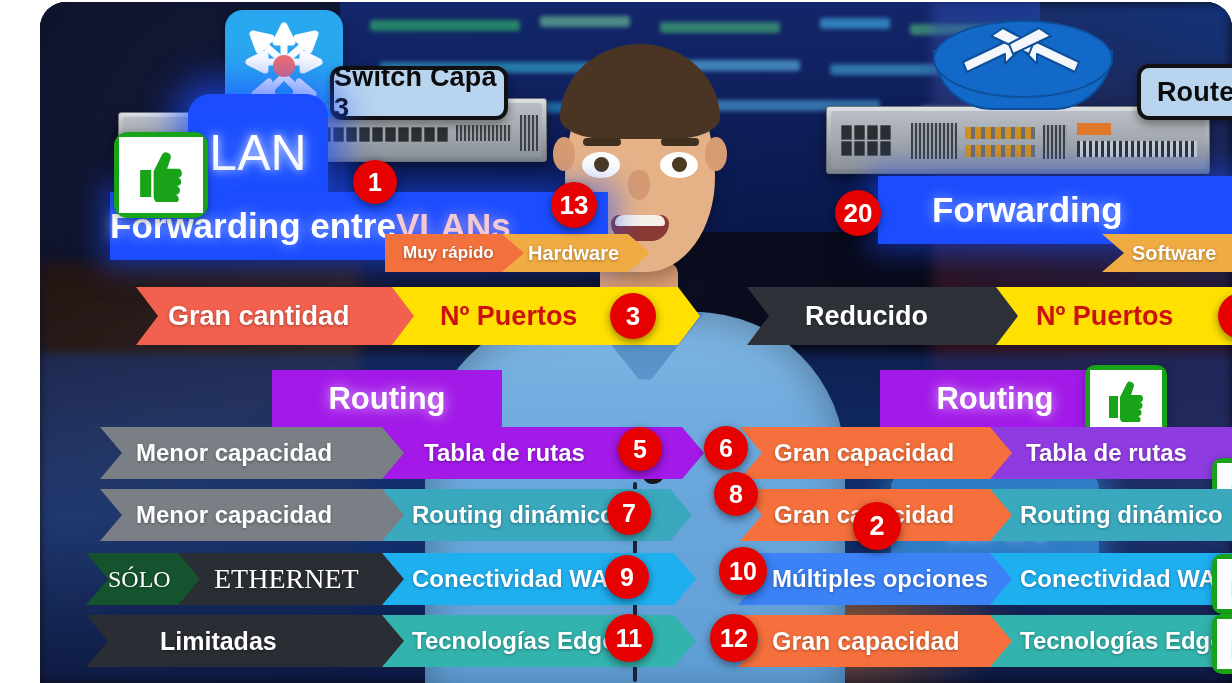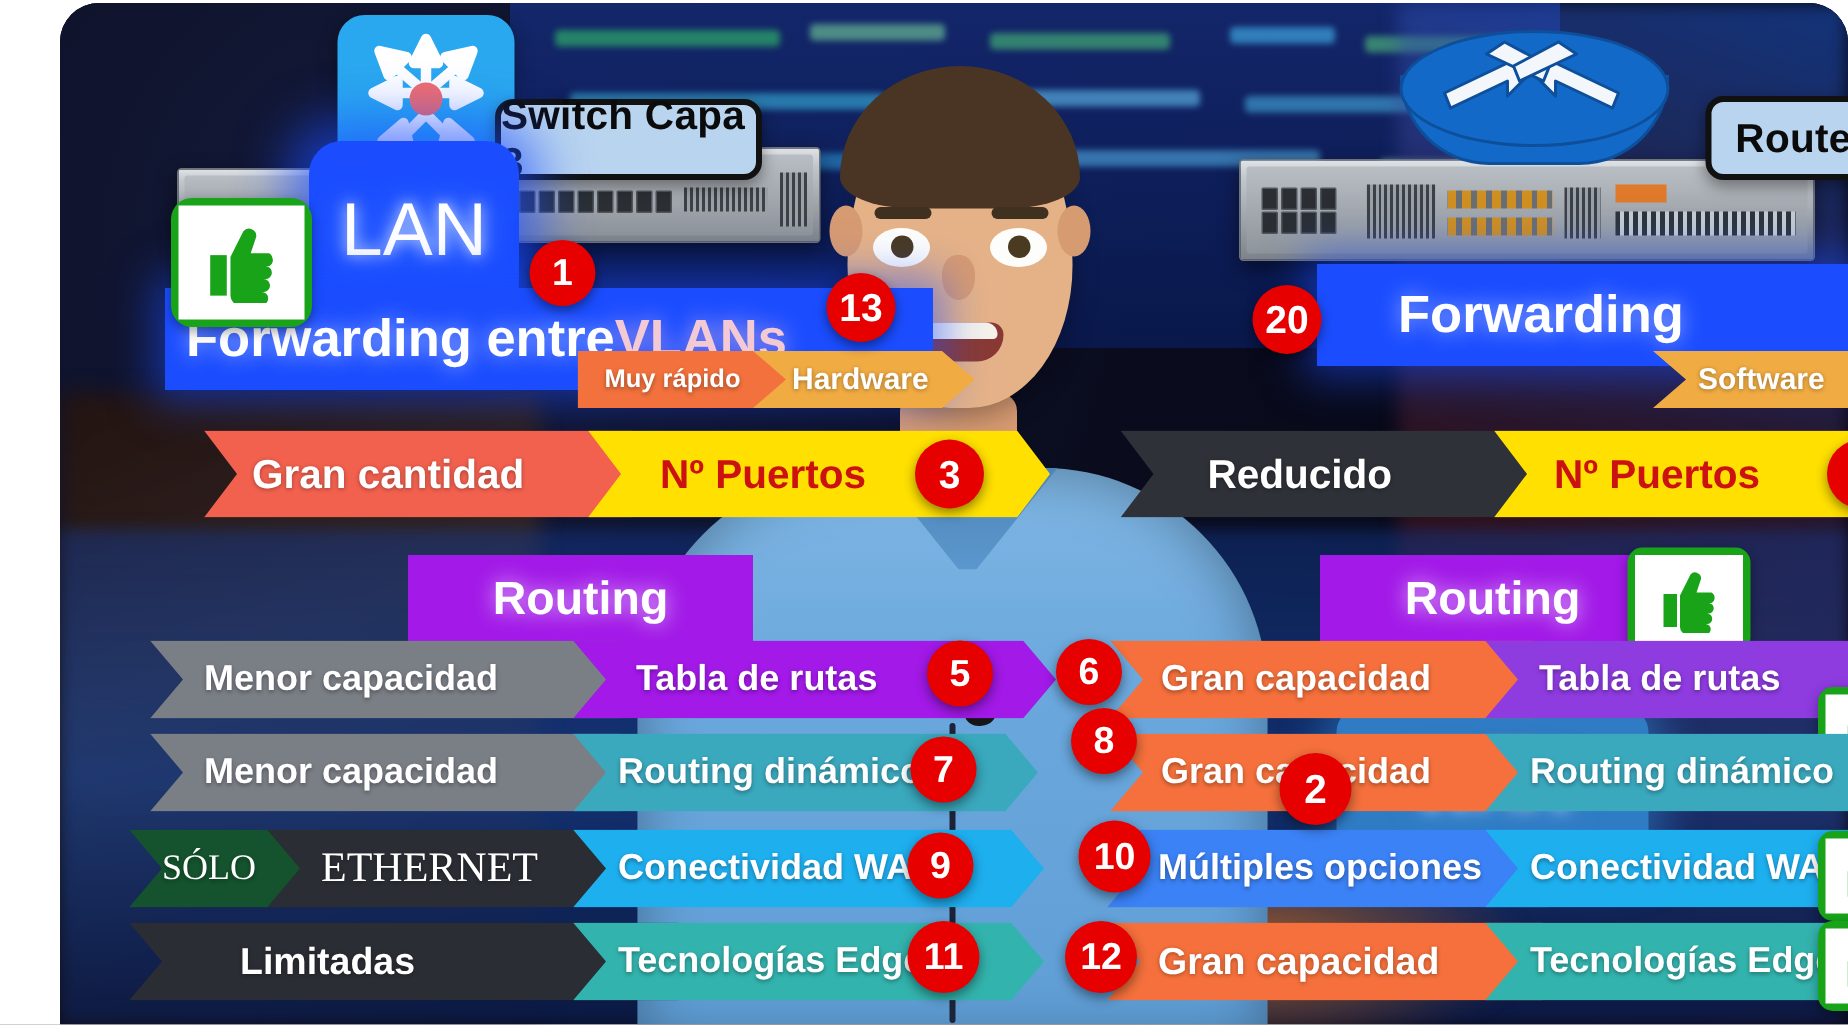--- a/index.html
+++ b/index.html
@@ -73,30 +73,30 @@
     border-radius:0 0 88px 88px;border-top:none;}
 
   
   .pill{position:absolute;background:#b9d4ef;border:4px solid #111;border-radius:12px;
     display:flex;align-items:center;justify-content:center;color:#0b0b0b;font-weight:800;
     font-family:"Liberation Sans",sans-serif;letter-spacing:.2px;box-shadow:0 4px 10px rgba(0,0,0,.4);}
 
   
   .softbox{position:absolute;display:flex;align-items:center;justify-content:center;color:#fff;
     text-shadow:0 0 10px rgba(255,255,255,.85),0 0 22px rgba(120,180,255,.8);}
-  #lan-box{left:166px;top:92px;width:140px;height:118px;border-radius:22px;
+  #lan-box{left:148px;top:92px;width:140px;height:118px;border-radius:22px;
     background:#1b4dff;box-shadow:0 0 34px 14px rgba(27,77,255,.65);font-size:50px;font-weight:400;}
   #wan-box{left:851px;top:470px;width:208px;height:102px;border-radius:16px;
     background:#2f7bc4;box-shadow:0 0 26px 10px rgba(47,123,196,.55);font-size:46px;font-weight:400;}
 
   
   .fwd{position:absolute;display:flex;align-items:center;color:#fff;font-weight:800;
        text-shadow:0 0 14px rgba(255,255,255,.55);}
   #fwd-left{left:70px;top:190px;width:498px;height:68px;background:#1b4dff;
-    box-shadow:0 0 26px 8px rgba(27,77,255,.5);padding-left:14px;font-size:35px;}
+    box-shadow:0 0 26px 8px rgba(27,77,255,.5);font-size:35px;}
   #fwd-right{left:838px;top:174px;width:310px;height:68px;background:#1b4dff;
     box-shadow:0 0 26px 8px rgba(27,77,255,.5);padding-left:54px;font-size:35px;}
 
   
   .chev{position:absolute;display:flex;align-items:center;color:#fff;font-weight:800;
         text-shadow:0 1px 3px rgba(0,0,0,.35);}
   .chev.hasnotch{clip-path:polygon(0 0, calc(100% - 22px) 0, 100% 50%, calc(100% - 22px) 100%, 0 100%, 22px 50%);}
   .chev.flat-l{clip-path:polygon(0 0, calc(100% - 22px) 0, 100% 50%, calc(100% - 22px) 100%, 0 100%);}
 
   

